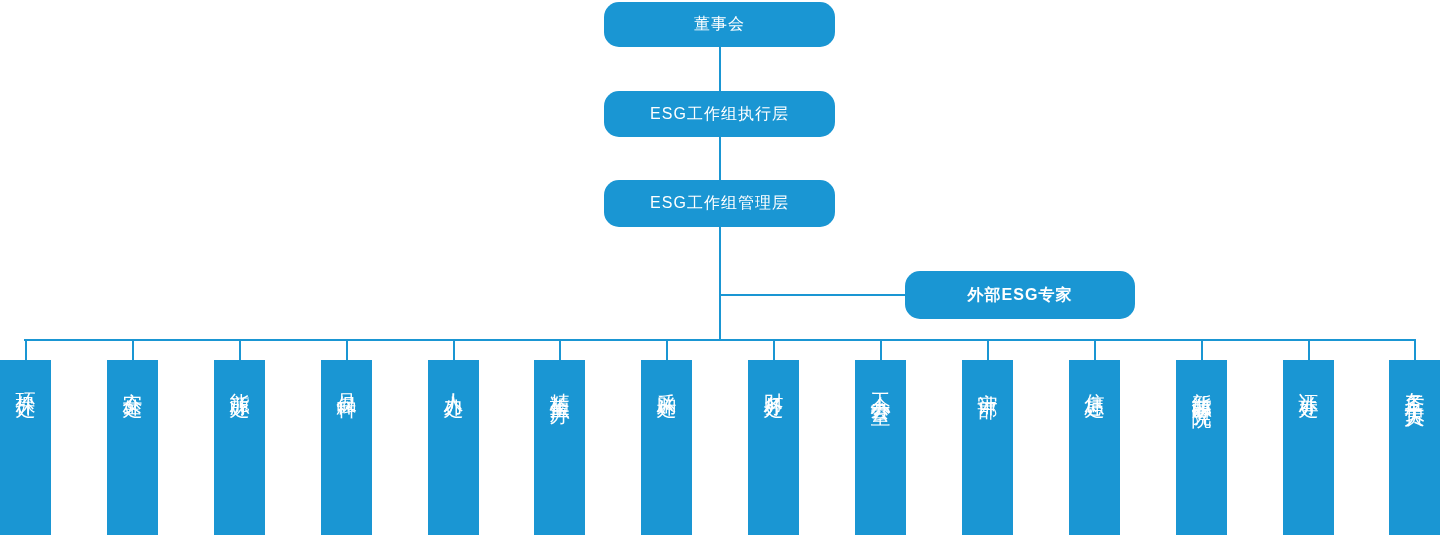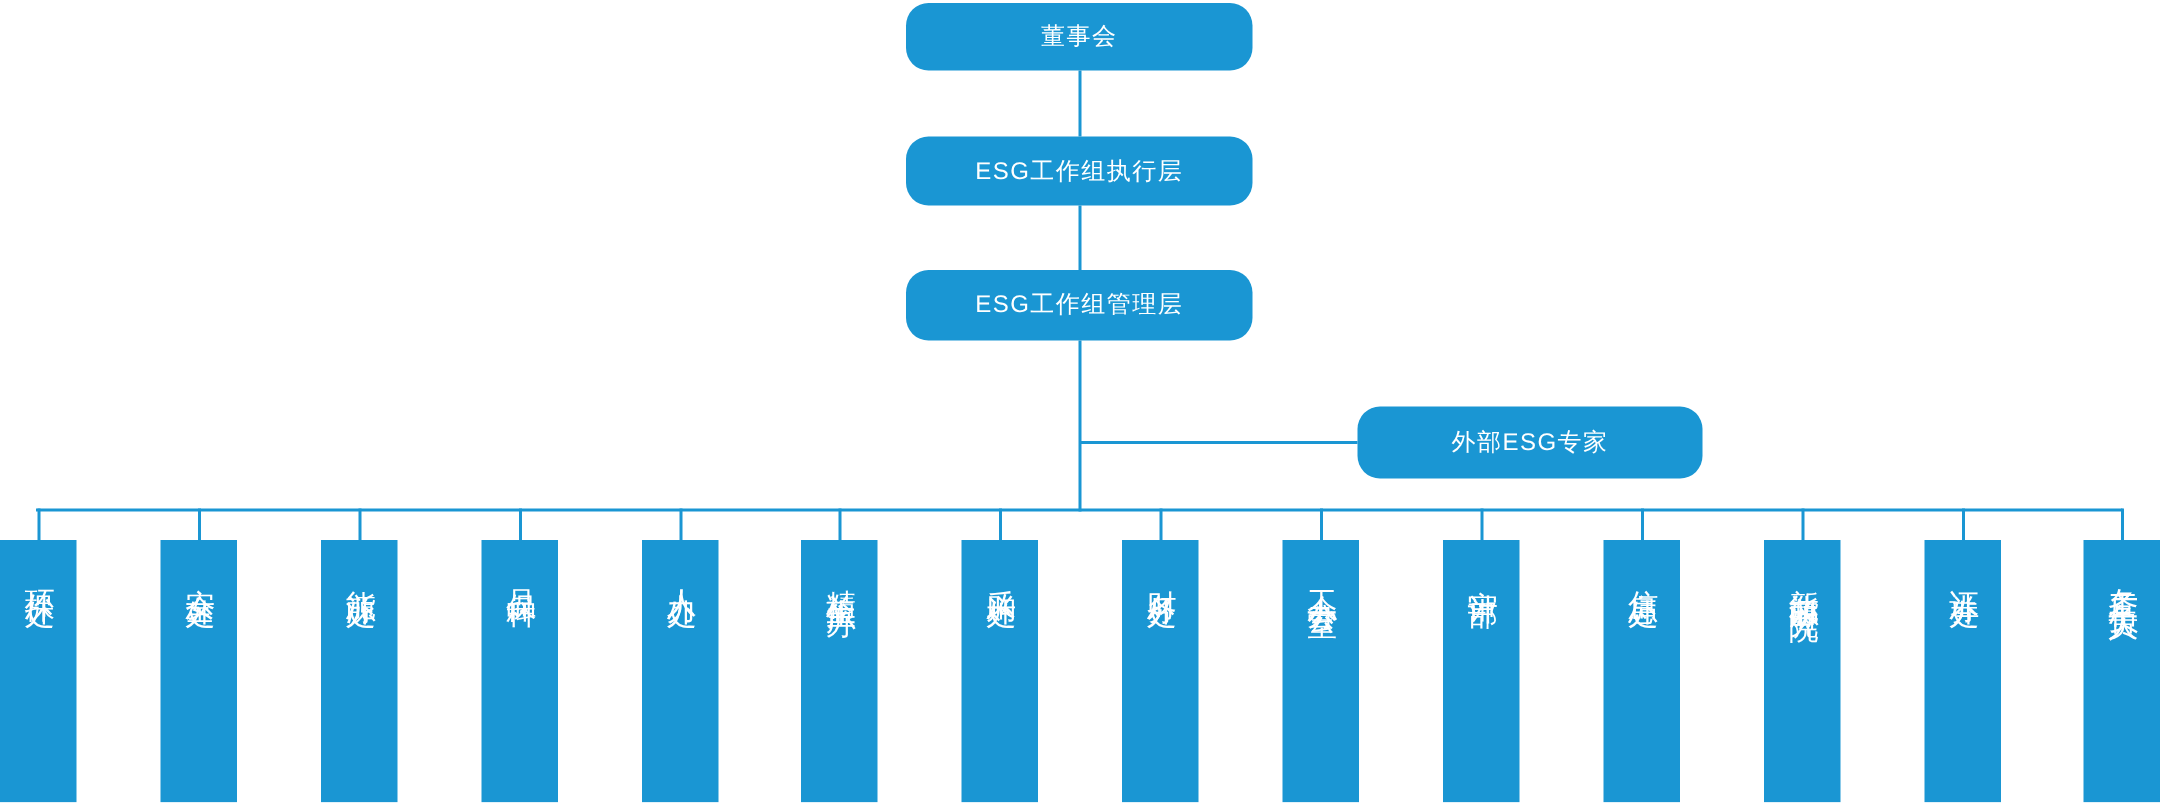--- a/index.html
+++ b/index.html
@@ -59,21 +59,21 @@
 <body>
 
 <div class="canvas">
 
   <div class="hbox" style="left:604px; top:2px; width:231px; height:45px;">董事会</div>
 
   <div class="hbox" style="left:604px; top:91px; width:231px; height:46px;">ESG工作组执行层</div>
 
   <div class="hbox" style="left:604px; top:180px; width:231px; height:47px;">ESG工作组管理层</div>
 
-  <div class="hbox" style="left:905px; top:271px; width:230px; height:48px;">外部ESG专家</div>
+  <div class="hbox" style="left:905px; top:271px; width:230px; height:48px;font-weight:bold;">外部ESG专家</div>
 
   <div class="connector v" style="left:719px; top:47px; height:44px;"></div>
   <div class="connector v" style="left:719px; top:137px; height:43px;"></div>
   <div class="connector v" style="left:719px; top:227px; height:114px;"></div>
 
   <div class="connector h" style="left:720px; top:294px; width:185px;"></div>
 
   <div class="connector h" style="left:24px; top:339px; width:1391px;"></div>
 
   <div>

